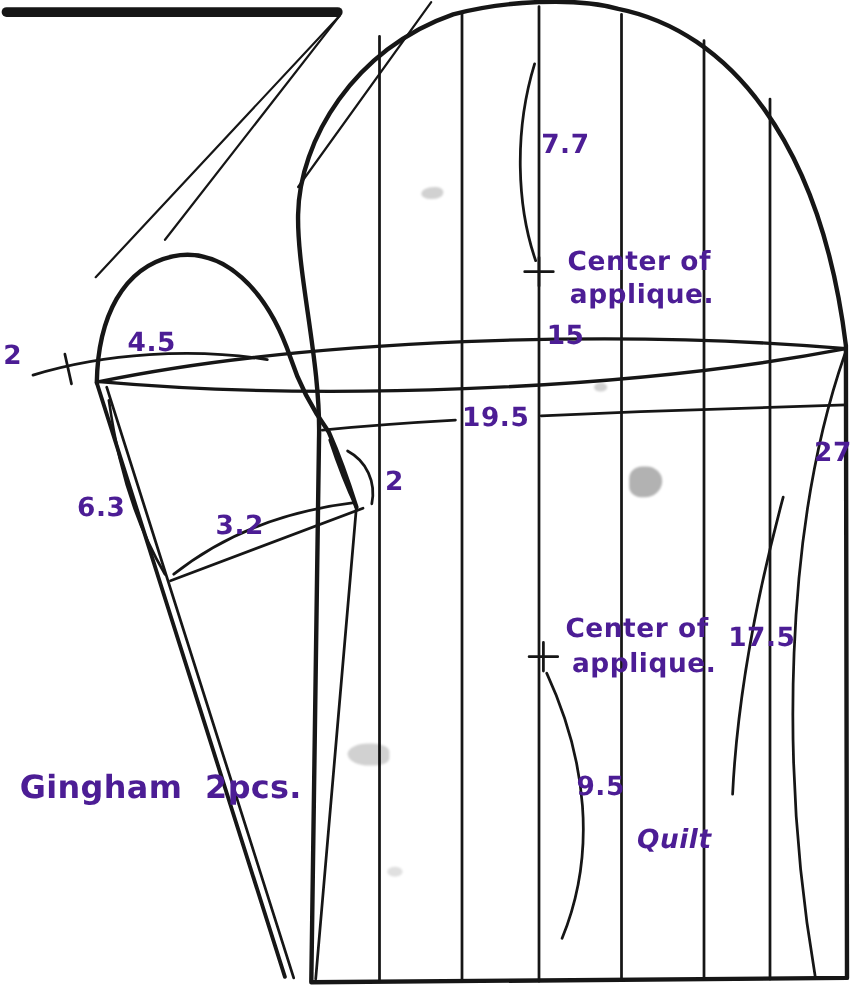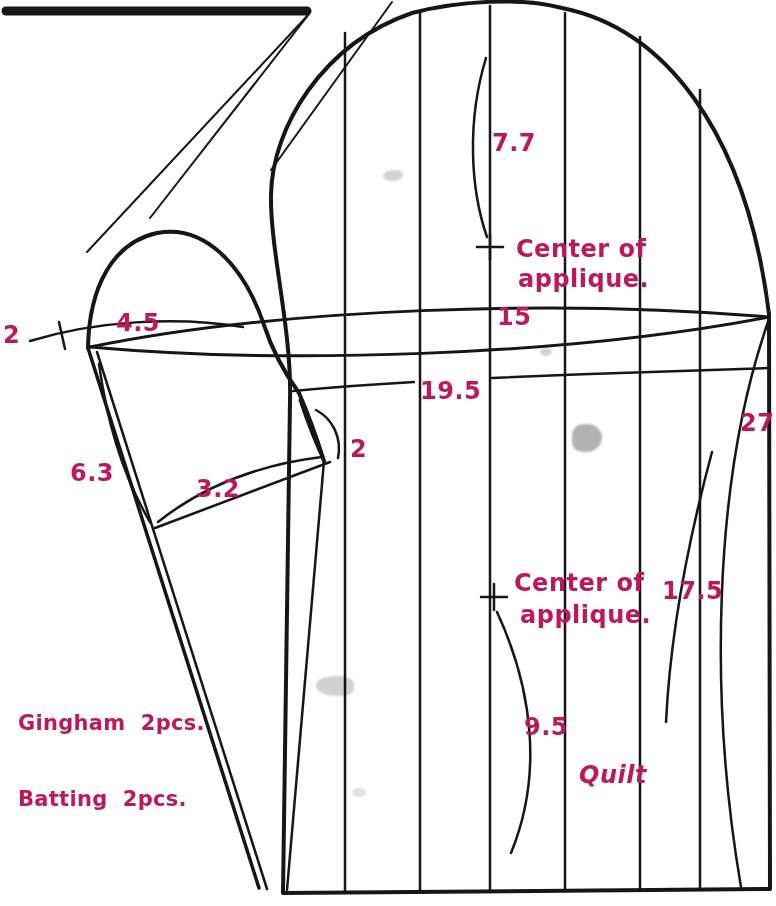--- a/index.html
+++ b/index.html
@@ -10,26 +10,25 @@
     overflow:hidden;
     font-family:"DejaVu Sans", sans-serif;
     color:#111;
   }
   .page svg{position:absolute;left:0;top:0;}
   .lbl{
     position:absolute;
     font-weight:bold;
     font-size:24px;
     line-height:1.1;
-    color:#be185d;
+    color:#4c1d95;
     white-space:pre;
     letter-spacing:0.5px;
-    margin-top:12px;
   }
-  .lbl.mat{font-size:21px;letter-spacing:0.3px;}
+  .lbl.mat{font-size:29px;letter-spacing:0.3px;}
   .noise{
     position:absolute;
     background:rgba(0,0,0,0.18);
     filter:blur(1.2px);
     pointer-events:none;
   }
 </style>
 </head>
 <body>
 
@@ -100,15 +99,14 @@
   <div class="lbl" style="left:350px;top:424px;">2</div>
   <div class="lbl" style="left:70px;top:448px;">6.3</div>
   <div class="lbl" style="left:196px;top:464px;">3.2</div>
   <div class="lbl" style="left:514px;top:558px;">Center of</div>
   <div class="lbl" style="left:520px;top:590px;">applique.</div>
   <div class="lbl" style="left:662px;top:566px;">17.5</div>
   <div class="lbl" style="left:524px;top:702px;">9.5</div>
   <div class="lbl" style="left:579px;top:750px;font-style:italic;">Quilt</div>
 
   <div class="lbl mat" style="left:18px;top:700px;">Gingham  2pcs.</div>
-  <div class="lbl mat" style="left:18px;top:776px;">Batting  2pcs.</div>
 
 </div>
 
 </body></html>

